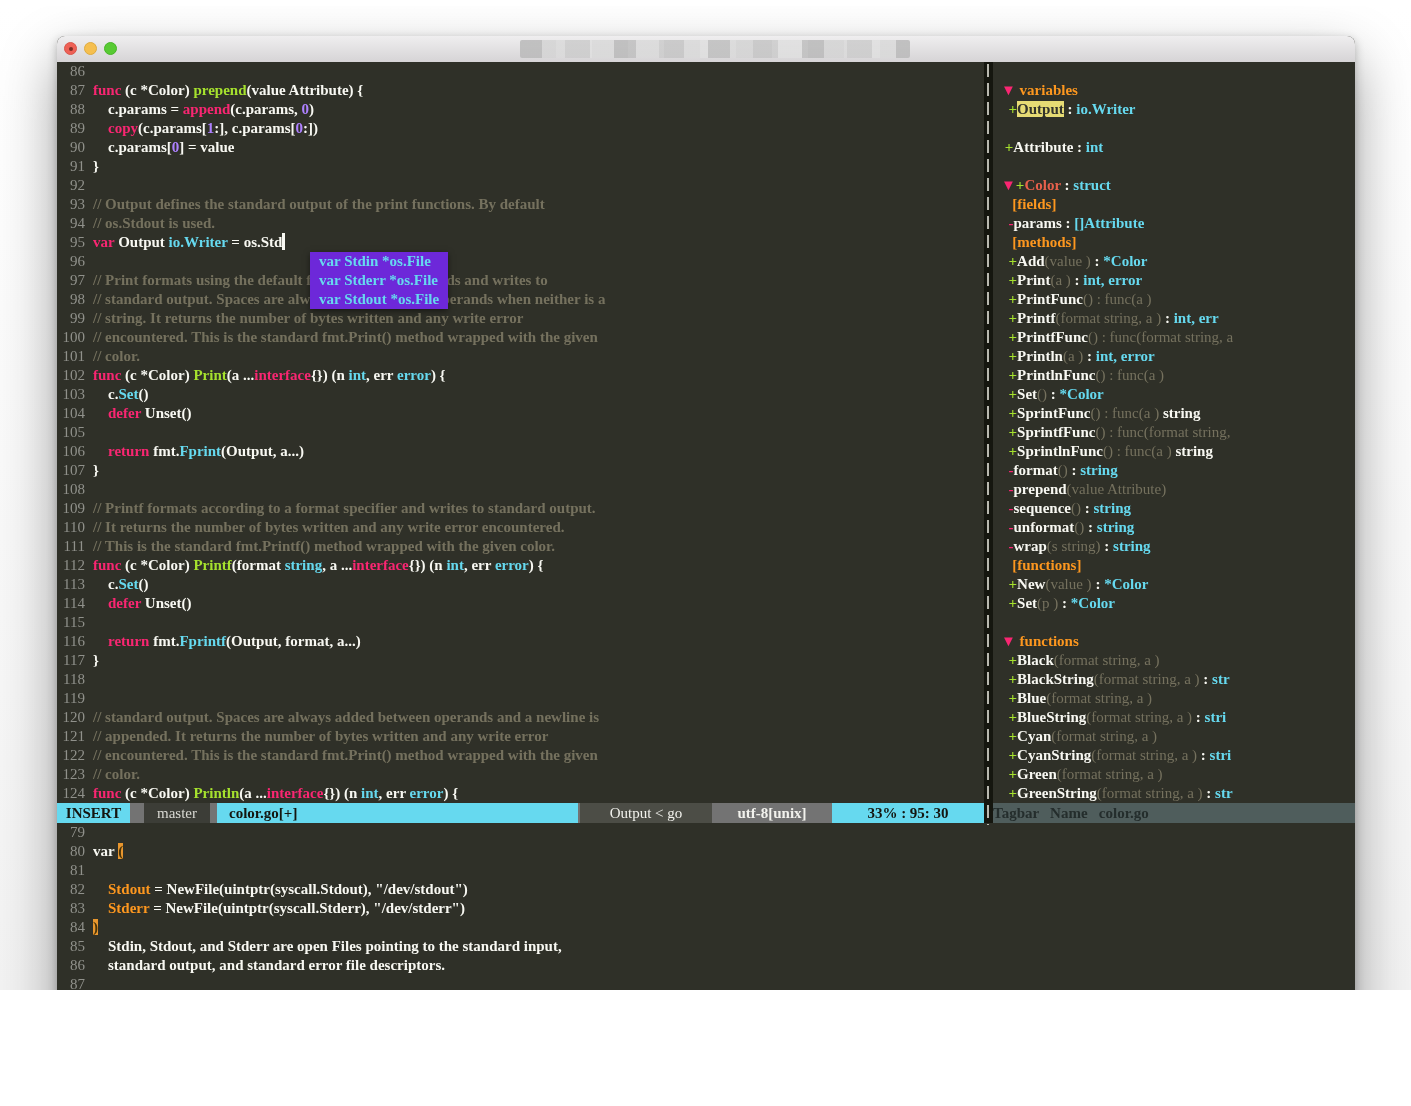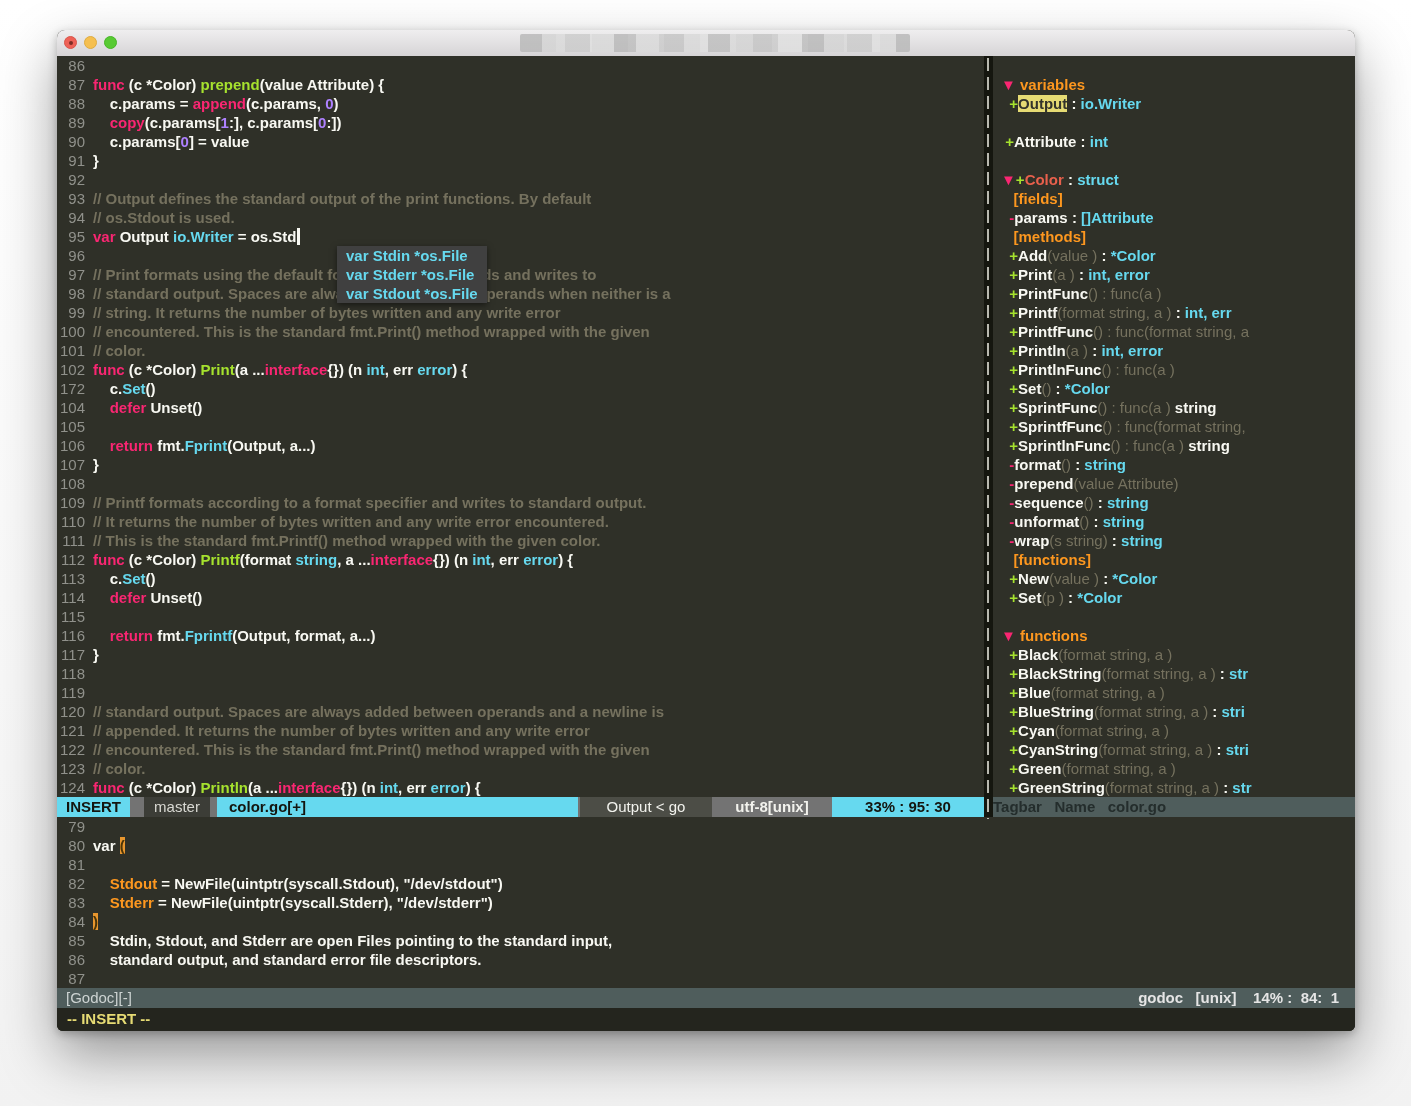--- a/index.html
+++ b/index.html
@@ -1,17 +1,17 @@
 <!DOCTYPE html>
 <html><head>
 <meta charset="utf-8">
 <style>
   html,body{margin:0;padding:0;background:#ffffff;}
-  .page{position:relative;width:1411px;height:1106px;background:linear-gradient(#ffffff,#f2f2f2);overflow:hidden;
-        font-family:Liberation Sans, sans-serif;}
+  .page{position:relative;width:1411px;height:984px;background:linear-gradient(#ffffff,#f2f2f2);overflow:hidden;
+        font-family:Liberation Serif, serif;margin-top:6px;}
   .window{position:absolute;left:57px;top:30px;width:1298px;height:1001px;border-radius:8px 8px 6px 6px;
           background:#2f3028;box-shadow:0 24px 55px rgba(0,0,0,.38),0 3px 10px rgba(0,0,0,.25);overflow:hidden;}
   
   .titlebar{position:relative;height:26px;background:linear-gradient(#efeeef,#d6d4d6);border-bottom:1px solid #a9a7a9;}
   .lights{position:absolute;left:7px;top:6px;display:flex;gap:7px;}
   .light{width:13px;height:13px;border-radius:50%;position:relative;}
   .light.red{background:#ee6156;border:1px solid #d8554a;box-sizing:border-box;}
   .light.red::after{content:"";position:absolute;left:4px;top:4px;width:4px;height:4px;border-radius:50%;background:#7d2c24;}
   .light.yellow{background:#f5bf4f;border:1px solid #deab3f;box-sizing:border-box;}
   .light.green{background:#58ca33;border:1px solid #47b527;box-sizing:border-box;}
@@ -38,21 +38,21 @@
   .s-b{color:#f8f8f2;font-weight:bold;}
   .s-sig{color:#75715e;font-weight:normal;}
   .s-pl{color:#a6e22e;}
   .s-mi{color:#f92672;}
   .s-tri{color:#f92672;}
   .s-hdr{color:#fd971f;font-weight:bold;}
   .s-hl{background:#e6db74;color:#32332b;}
   .s-mp{background:#e8962e;color:#4a3408;}
   .s-cur{display:inline-block;width:3px;height:17px;background:#f8f8f2;vertical-align:-3px;}
   
-  .popup{position:absolute;left:280px;top:190px;background:#404040;color:#66d9ef;z-index:5;box-shadow:0 2px 6px rgba(0,0,0,.5);}
+  .popup{position:absolute;left:253px;top:190px;background:#6d28d9;color:#66d9ef;z-index:5;box-shadow:0 2px 6px rgba(0,0,0,.5);}
   .popup .item{height:19px;line-height:19px;padding:0 9px;white-space:pre;}
   
   .vsep{position:absolute;left:927px;top:0;width:9px;height:761px;background:#15160f;}
   .vsep::after{content:"";position:absolute;left:3px;top:2px;width:2px;height:100%;
      background:repeating-linear-gradient(to bottom,#b9b9b0 0 13px,rgba(0,0,0,0) 13px 19px);}
   
   .tagbar{position:absolute;left:936px;top:0;width:362px;height:741px;overflow:hidden;}
   .trow{height:19px;line-height:19px;white-space:pre;padding-left:8px;overflow:hidden;}
   
   .statusline{position:absolute;left:0;top:741px;width:927px;height:20px;display:flex;background:#737373;line-height:20px;}
@@ -104,21 +104,21 @@
           <div class="row"><span class="ln">93</span><span class="code"><span class="s-c">// Output defines the standard output of the print functions. By default</span></span></div>
           <div class="row"><span class="ln">94</span><span class="code"><span class="s-c">// os.Stdout is used.</span></span></div>
           <div class="row"><span class="ln">95</span><span class="code"><span class="s-k">var</span><span class="s-t"> Output </span><span class="s-ty">io.Writer</span><span class="s-t"> = os.Std</span><span class="s-cur"></span></span></div>
           <div class="row"><span class="ln">96</span><span class="code"></span></div>
           <div class="row"><span class="ln">97</span><span class="code"><span class="s-c">// Print formats using the default formats for its operands and writes to</span></span></div>
           <div class="row"><span class="ln">98</span><span class="code"><span class="s-c">// standard output. Spaces are always added between operands when neither is a</span></span></div>
           <div class="row"><span class="ln">99</span><span class="code"><span class="s-c">// string. It returns the number of bytes written and any write error</span></span></div>
           <div class="row"><span class="ln">100</span><span class="code"><span class="s-c">// encountered. This is the standard fmt.Print() method wrapped with the given</span></span></div>
           <div class="row"><span class="ln">101</span><span class="code"><span class="s-c">// color.</span></span></div>
           <div class="row"><span class="ln">102</span><span class="code"><span class="s-k">func </span><span class="s-t">(c *Color) </span><span class="s-fn">Print</span><span class="s-t">(a ...</span><span class="s-k">interface</span><span class="s-t">{}) (n </span><span class="s-ty">int</span><span class="s-t">, err </span><span class="s-ty">error</span><span class="s-t">) {</span></span></div>
-          <div class="row"><span class="ln">172</span><span class="code"><span class="s-t">    c.</span><span class="s-ty">Set</span><span class="s-t">()</span></span></div>
+          <div class="row"><span class="ln">103</span><span class="code"><span class="s-t">    c.</span><span class="s-ty">Set</span><span class="s-t">()</span></span></div>
           <div class="row"><span class="ln">104</span><span class="code"><span class="s-t">    </span><span class="s-k">defer</span><span class="s-t"> Unset()</span></span></div>
           <div class="row"><span class="ln">105</span><span class="code"></span></div>
           <div class="row"><span class="ln">106</span><span class="code"><span class="s-t">    </span><span class="s-k">return</span><span class="s-t"> fmt.</span><span class="s-ty">Fprint</span><span class="s-t">(Output, a...)</span></span></div>
           <div class="row"><span class="ln">107</span><span class="code"><span class="s-t">}</span></span></div>
           <div class="row"><span class="ln">108</span><span class="code"></span></div>
           <div class="row"><span class="ln">109</span><span class="code"><span class="s-c">// Printf formats according to a format specifier and writes to standard output.</span></span></div>
           <div class="row"><span class="ln">110</span><span class="code"><span class="s-c">// It returns the number of bytes written and any write error encountered.</span></span></div>
           <div class="row"><span class="ln">111</span><span class="code"><span class="s-c">// This is the standard fmt.Printf() method wrapped with the given color.</span></span></div>
           <div class="row"><span class="ln">112</span><span class="code"><span class="s-k">func </span><span class="s-t">(c *Color) </span><span class="s-fn">Printf</span><span class="s-t">(format </span><span class="s-ty">string</span><span class="s-t">, a ...</span><span class="s-k">interface</span><span class="s-t">{}) (n </span><span class="s-ty">int</span><span class="s-t">, err </span><span class="s-ty">error</span><span class="s-t">) {</span></span></div>
           <div class="row"><span class="ln">113</span><span class="code"><span class="s-t">    c.</span><span class="s-ty">Set</span><span class="s-t">()</span></span></div>

